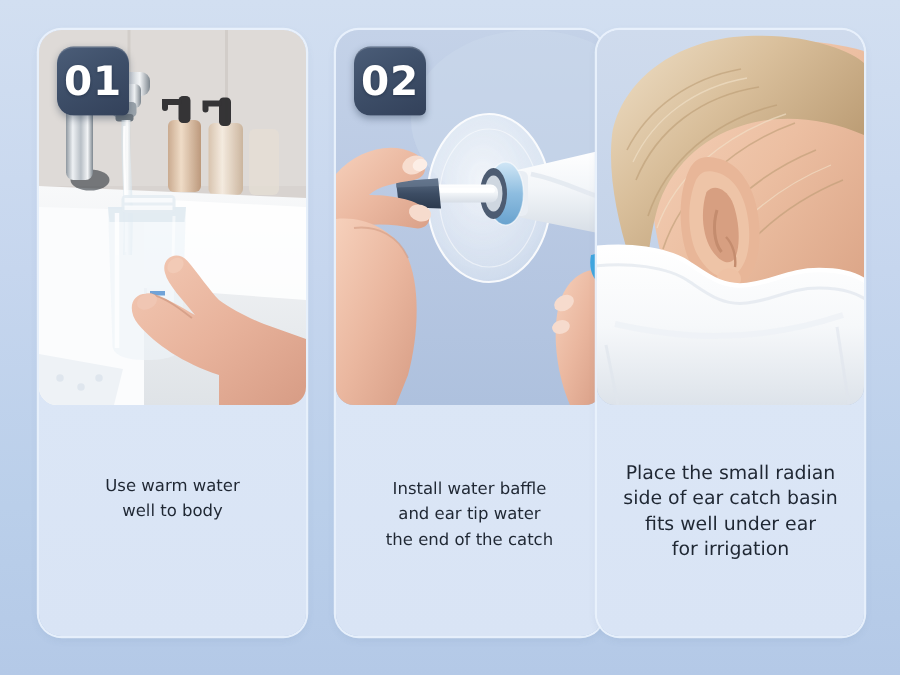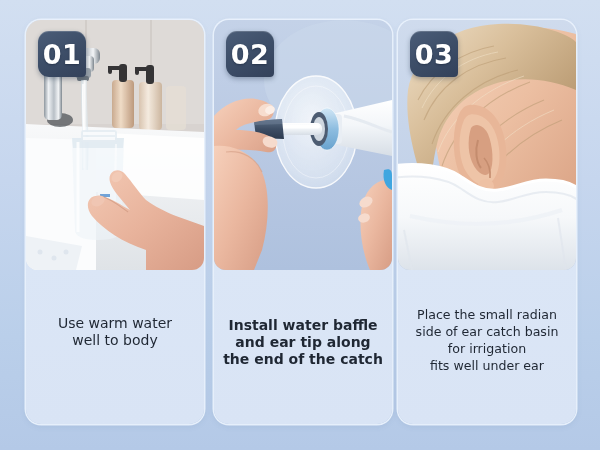--- a/index.html
+++ b/index.html
@@ -12,21 +12,21 @@
 
   
   .card{
     position:absolute;top:20px;width:178px;height:404px;
     background:linear-gradient(180deg,#dce7f7 0%,#dbe6f6 60%,#d9e4f5 100%);
     border-radius:15px;
     box-shadow:0 0 0 1.5px rgba(233,241,252,.95), 0 2px 6px rgba(80,110,150,.13);
     overflow:hidden;
   }
   #card-1{left:26px;}
-  #card-2{left:214px;}
+  #card-2{left:224px;}
   #card-3{left:398px;}
 
   
   .photo{
     position:absolute;left:0;top:0;width:178px;height:250px;
     border-radius:15px 15px 12px 12px;
     overflow:hidden;background:#ced9ea;
   }
   .photo svg{display:block;width:178px;height:250px;}
 
@@ -42,25 +42,25 @@
   .badge-num{
     color:#ffffff;font-size:27px;font-weight:bold;letter-spacing:.5px;
     line-height:1;text-shadow:0 1px 2px rgba(20,30,50,.45);
     font-family:"DejaVu Sans","Liberation Sans",sans-serif;
   }
 
   
   .caption{
     position:absolute;left:7px;width:164px;top:288px;
     text-align:center;color:#1f2733;
-    font-size:14px;line-height:17px;
+    font-size:11px;line-height:17px;
   }
   #card-3 .caption{top:286px;font-size:12.6px;left:4px;width:170px;}
   #card-1 .caption{top:295px;}
-  #card-2 .caption{top:297px;font-weight:bold;}
+  #card-2 .caption{top:297px;}
 </style>
 </head>
 <body>
 
 <div class="stage">
 
   <div class="card" id="card-1">
 
     <div class="photo">
       <svg viewBox="0 0 178 250" preserveAspectRatio="none" aria-hidden="true">
@@ -257,21 +257,21 @@
         </g>
       </svg>
     </div>
 
     <div class="badge">
       <span class="badge-num">02</span>
     </div>
 
     <div class="caption">
       <div>Install water baffle</div>
-      <div>and ear tip along</div>
+      <div>and ear tip water</div>
       <div>the end of the catch</div>
     </div>
   </div>
 
   <div class="card" id="card-3">
 
     <div class="photo">
       <svg viewBox="0 0 178 250" preserveAspectRatio="none" aria-hidden="true">
         <defs>
           <linearGradient id="p3bg" x1="0" y1="0" x2="0" y2="1">
@@ -341,25 +341,22 @@
                    C 118 168, 128 160, 148 160 C 164 160, 176 164, 182 170" stroke="#ffffff" stroke-width="3" fill="none"></path>
           <path d="M-6 158 C 20 154, 48 158, 62 168 C 74 176, 84 184, 100 182
                    C 118 180, 128 172, 148 172 C 164 172, 176 176, 182 182" stroke="#e4e9ef" stroke-width="2" fill="none" opacity=".8"></path>
           <path d="M12 196 C 30 200, 52 204, 78 204 C 110 204, 140 198, 164 190" stroke="#eef2f6" stroke-width="4" fill="none" opacity=".9"></path>
           <path d="M6 210 L 14 250" stroke="#dfe5ec" stroke-width="2" fill="none" opacity=".7"></path>
           <path d="M160 198 L 168 250" stroke="#dfe5ec" stroke-width="2" fill="none" opacity=".6"></path>
         </g>
       </svg>
     </div>
 
-    <div class="badge">
-      <span class="badge-num">03</span>
-    </div>
 
     <div class="caption">
       <div>Place the small radian</div>
       <div>side of ear catch basin</div>
+      <div>fits well under ear</div>
       <div>for irrigation</div>
-      <div>fits well under ear</div>
     </div>
   </div>
 
 </div>
 
 </body></html>

